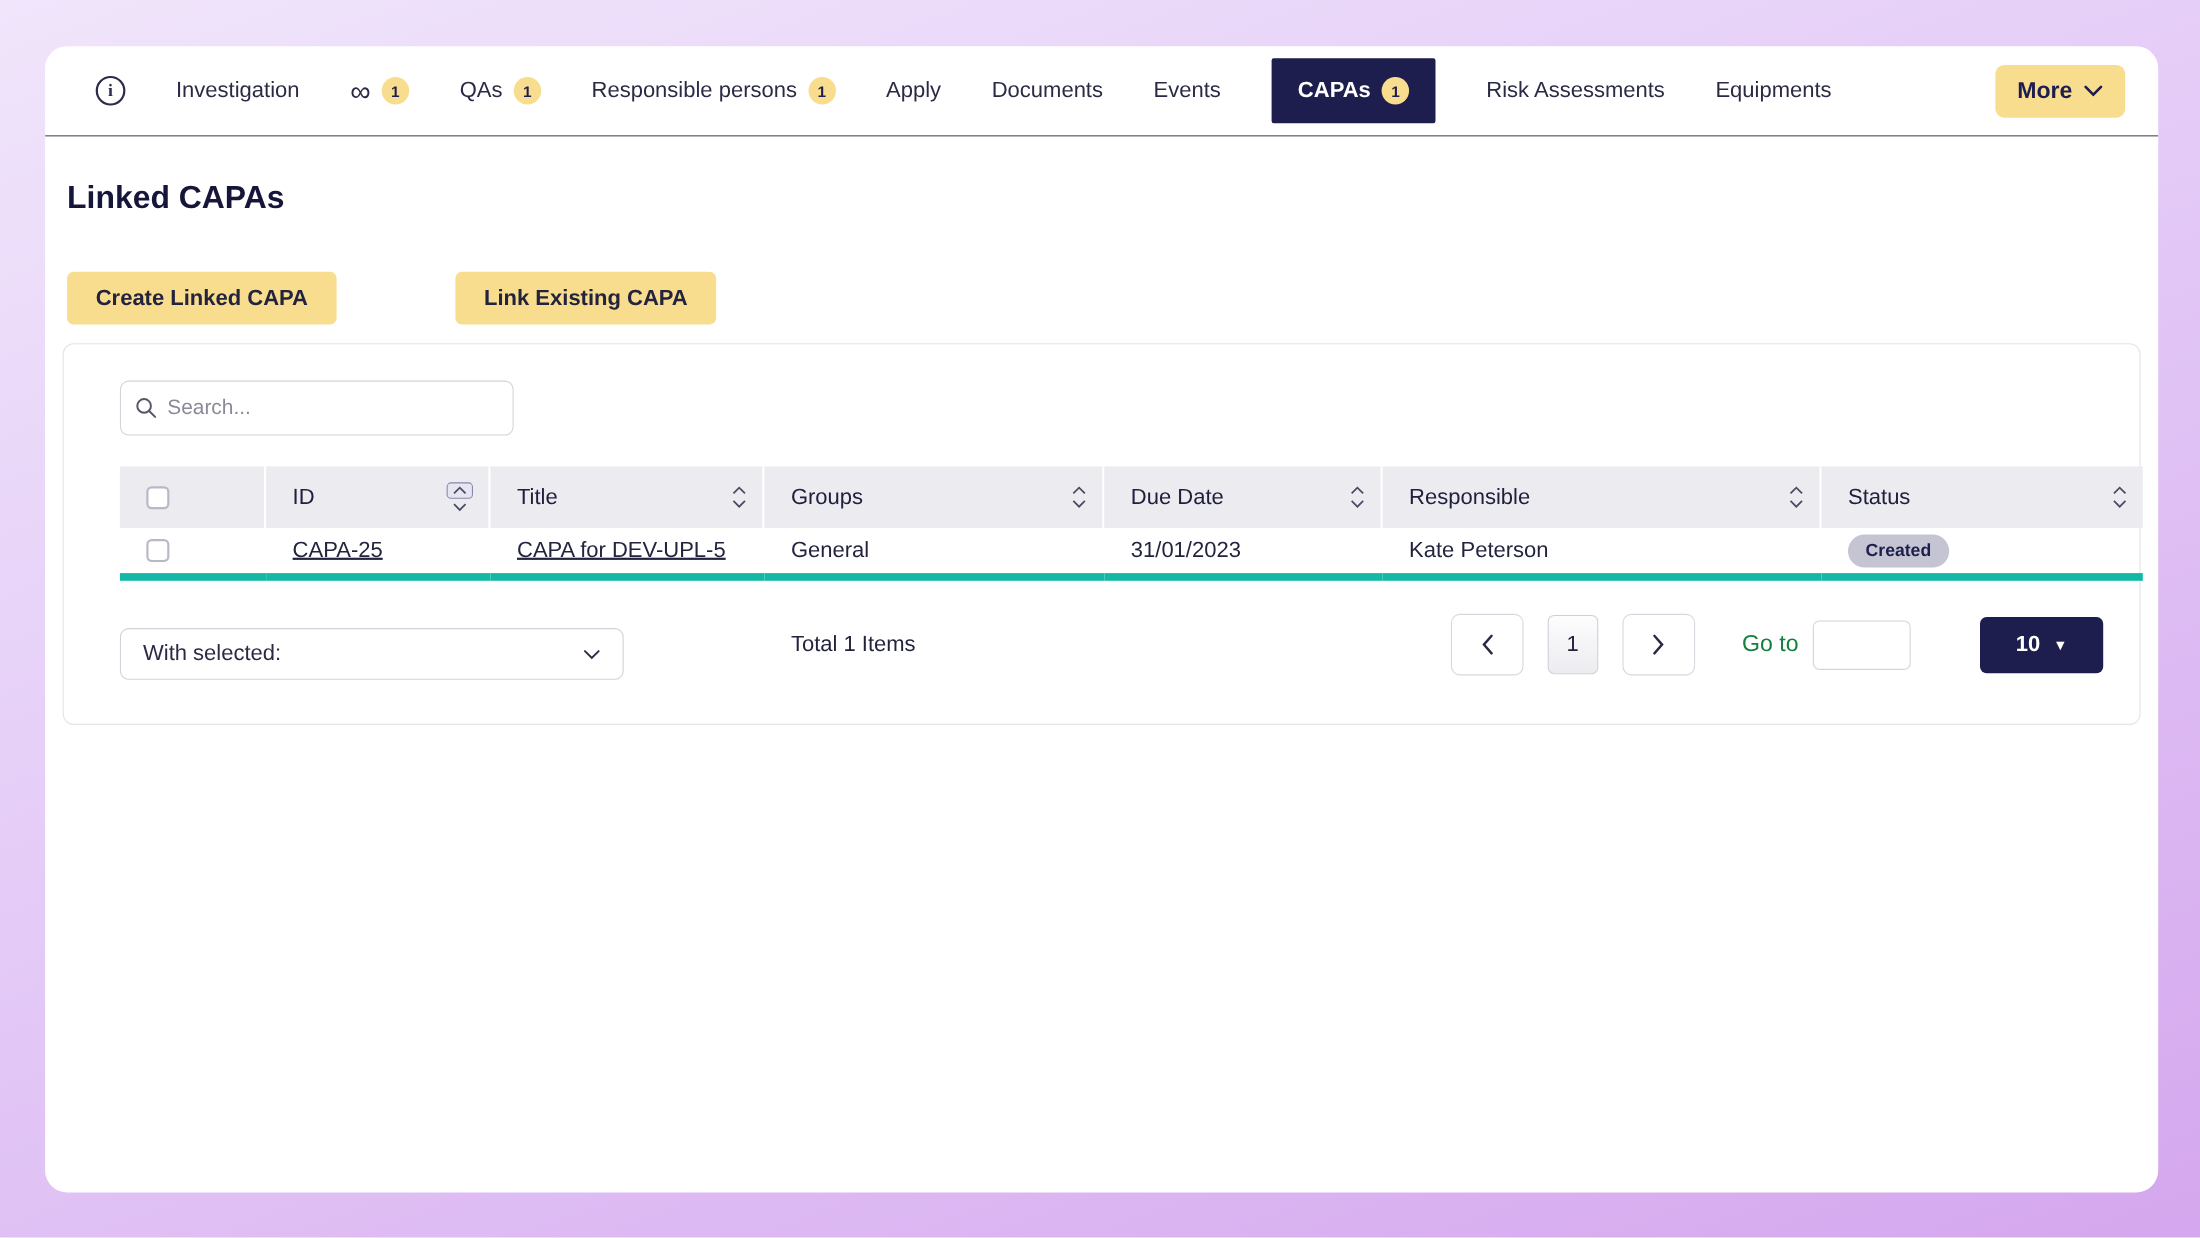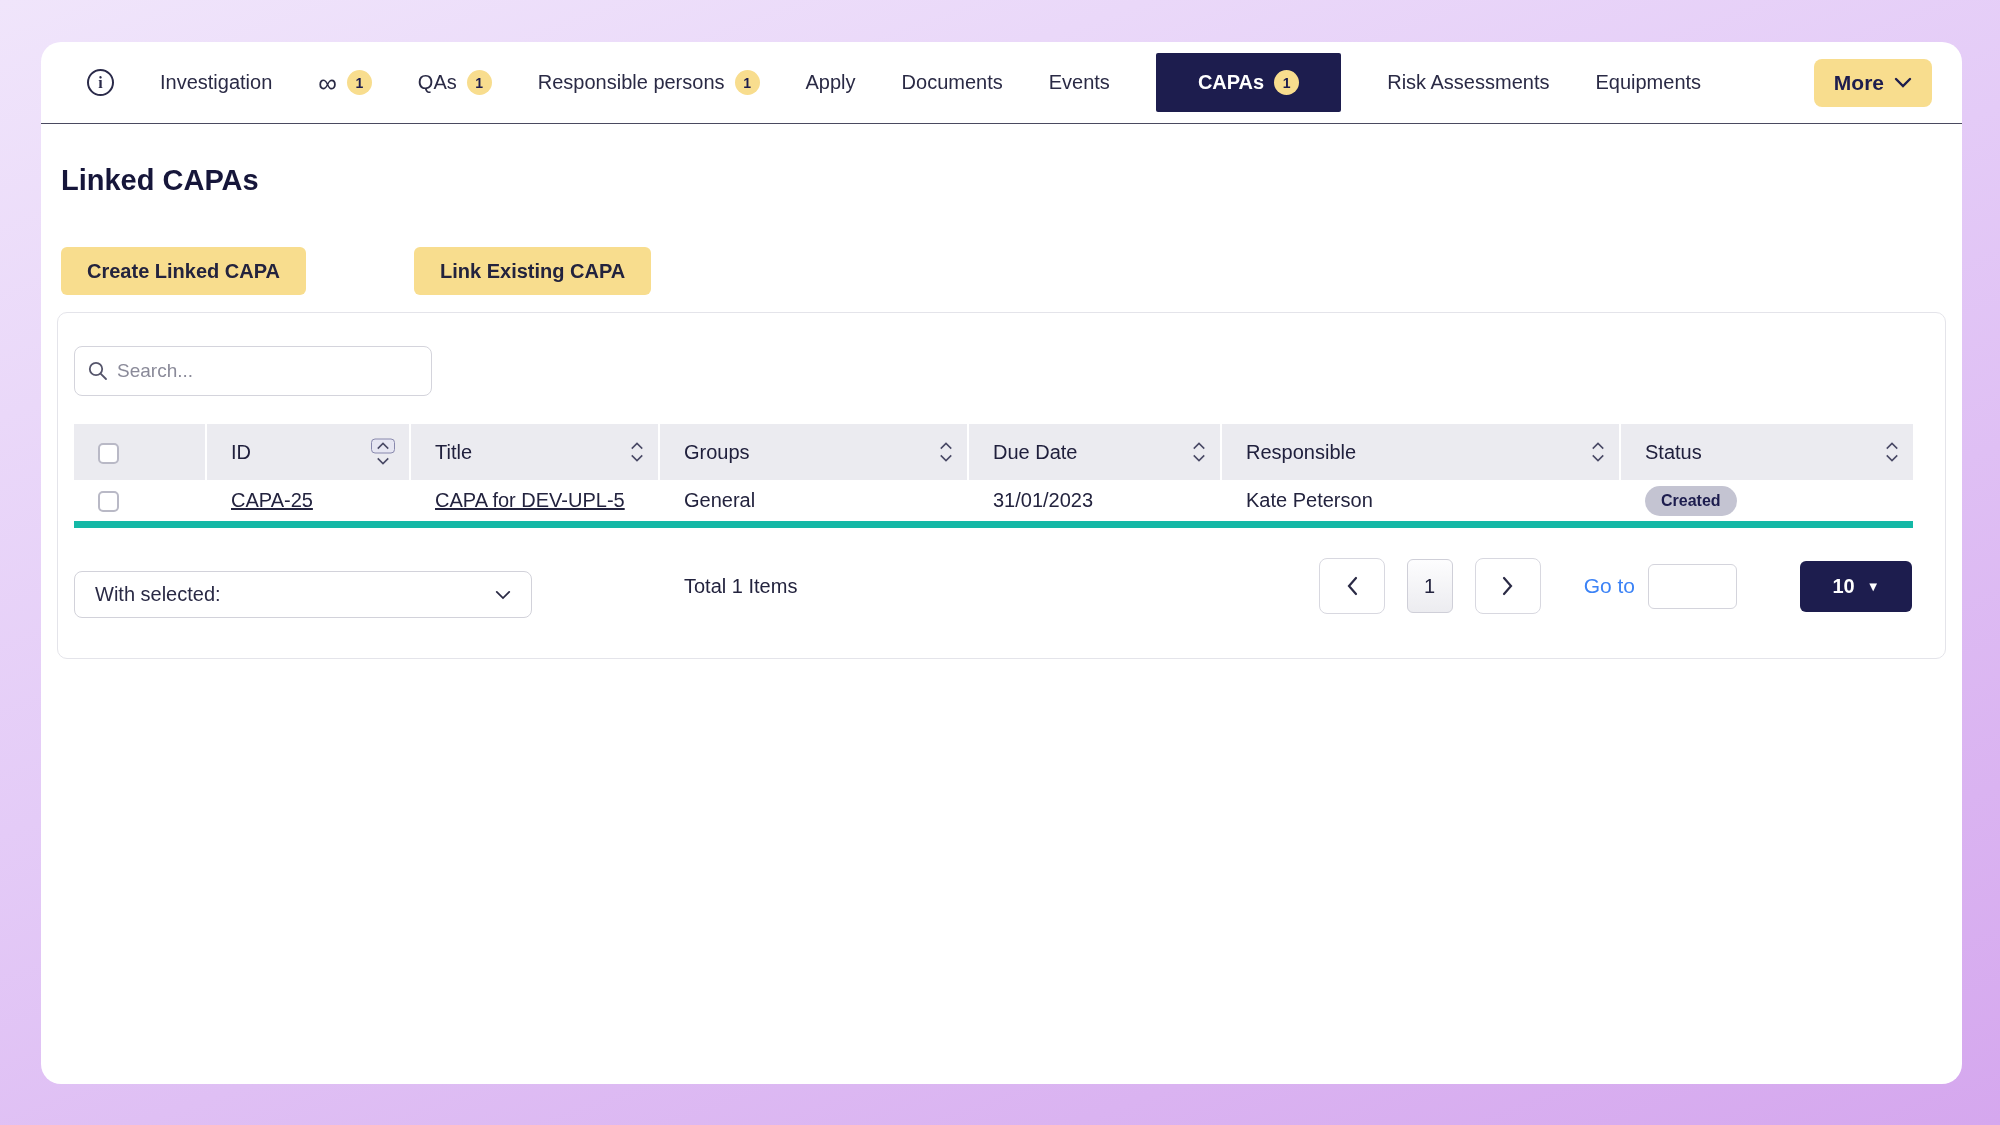--- a/index.html
+++ b/index.html
@@ -37,21 +37,21 @@
     flex: 0 0 auto;
   }
   .tab {
     display: inline-flex; align-items: center; gap: 10px;
     font-size: 20px; font-weight: 500; color: #2a2a45;
     height: 59px; cursor: pointer;
   }
   .tab.active {
     background: #1d1d4e;
     color: #ffffff;
-    padding: 0 42px;
+    padding: 0 24px;
     border-radius: 2px;
     font-weight: 600;
   }
   .badge {
     width: 25px; height: 25px; border-radius: 50%;
     background: #f8dd8e; color: #1d1d4e;
     font-size: 14px; font-weight: 700;
     display: inline-flex; align-items: center; justify-content: center;
     flex: 0 0 auto;
   }
@@ -80,21 +80,21 @@
     border: none; height: 48px; padding: 0 26px;
     border-radius: 6px;
     font-size: 20px; font-weight: 600;
     font-family: inherit;
     cursor: pointer;
   }
   .panel {
     margin-top: 17px;
     border: 1px solid #e4e4ea;
     border-radius: 10px;
-    padding: 33px 33px 40px 16px;
+    padding: 33px 33px 40px 51px;
   }
   
   .search-box { position: relative; width: 358px; }
   .search-box input {
     width: 100%; height: 50px;
     border: 1px solid #d4d4dc; border-radius: 8px;
     padding: 0 14px 0 42px;
     font-size: 19px; font-family: inherit; color: #23233e;
     outline: none;
   }
@@ -166,21 +166,21 @@
   }
   .page-num {
     width: 46px; height: 54px;
     margin: 0 22px;
     background: linear-gradient(#fdfdfe, #ececf0);
     border: 1px solid #cfcfd8; border-radius: 6px;
     display: flex; align-items: center; justify-content: center;
     font-size: 20px; color: #23233e;
     cursor: pointer;
   }
-  .goto-label { margin-left: 43px; font-size: 21px; color: #3b82f6; }
+  .goto-label { margin-left: 43px; font-size: 21px; color: #15803d; }
   .goto-input {
     width: 89px; height: 45px; margin-left: 13px;
     border: 1px solid #d4d4dc; border-radius: 6px;
     font-size: 20px; font-family: inherit; padding: 0 10px;
     outline: none;
   }
   .page-size {
     margin-left: 63px;
     width: 112px; height: 51px;
     background: #1d1d4e; color: #fff;

